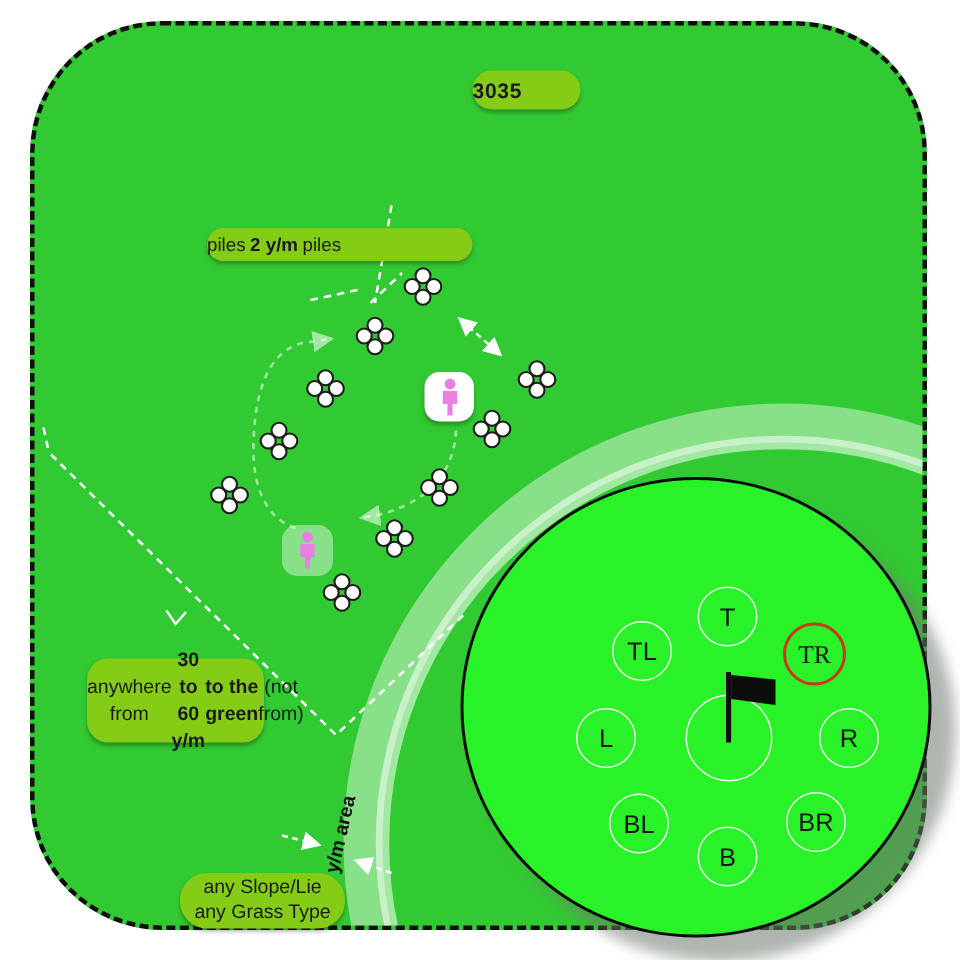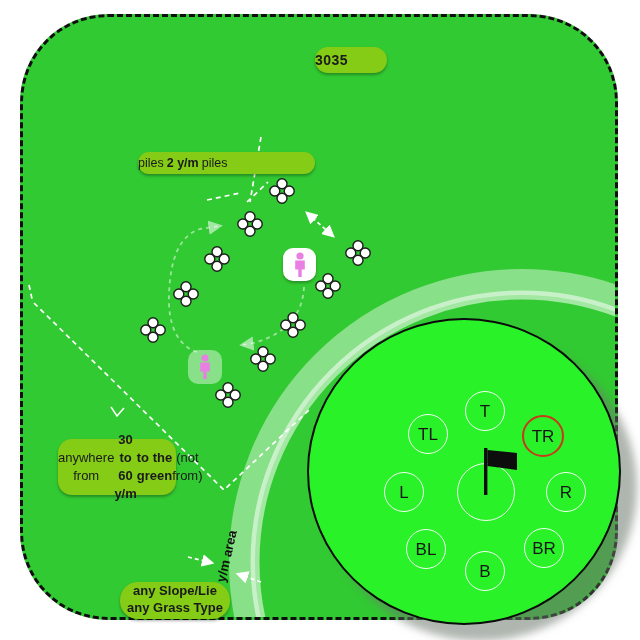--- a/index.html
+++ b/index.html
@@ -27,21 +27,21 @@
   .pill{position:absolute;background:#84cc16;border-radius:16px;color:#1a1a1a;
         display:flex;align-items:center;justify-content:flex-start;
         box-shadow:0 2px 3px rgba(0,0,0,0.3);margin-left:30px;}
   .pill .b{font-weight:bold;}
   .badge{left:285px;top:47px;width:72px;height:26px;font-size:14px;font-weight:bold;letter-spacing:0.5px;}
   .piles-pill{left:108px;top:152px;width:177px;height:22px;font-size:12.5px;gap:3px;border-radius:11px;}
   .spacing-pill{left:355px;top:187px;width:109px;height:22px;font-size:12.5px;border-radius:11px;}
   .distance-box{left:28px;top:439px;width:118px;height:56px;border-radius:14px;
         flex-direction:row;font-size:13px;line-height:18px;text-align:center;}
   .conditions-pill{left:90px;top:582px;width:110px;height:37px;border-radius:18px;
-        flex-direction:column;font-size:13px;line-height:17px;text-align:center;font-weight:bold;}
+        flex-direction:column;font-size:13px;line-height:17px;text-align:center;}
 </style>
 </head>
 <body>
 
 <div class="canvas">
 
   <div class="card"></div>
 
   <svg class="overlay" viewBox="0 0 640 640">
     <defs>
@@ -104,21 +104,21 @@
     <text transform="translate(229,566) rotate(-77)" text-anchor="middle" font-size="13" font-weight="bold" fill="#101010" font-family="Liberation Sans, sans-serif">30 y/m area</text>
   </svg>
 
   <div class="green-ellipse">
     <div class="hole" style="left:156px;top:71px;">
         <span>T</span>
       </div>
     <div class="hole" style="left:99px;top:94px;">
         <span>TL</span>
       </div>
-    <div class="hole red" style="left:213px;top:95px;">
+    <div class="hole red" style="left:213px;top:95px;font-family:Liberation Serif, serif;">
         <span>TR</span>
       </div>
     <div class="hole" style="left:75px;top:152px;">
         <span>L</span>
       </div>
     <div class="hole" style="left:237px;top:152px;">
         <span>R</span>
       </div>
     <div class="hole" style="left:97px;top:209px;">
         <span>BL</span>

